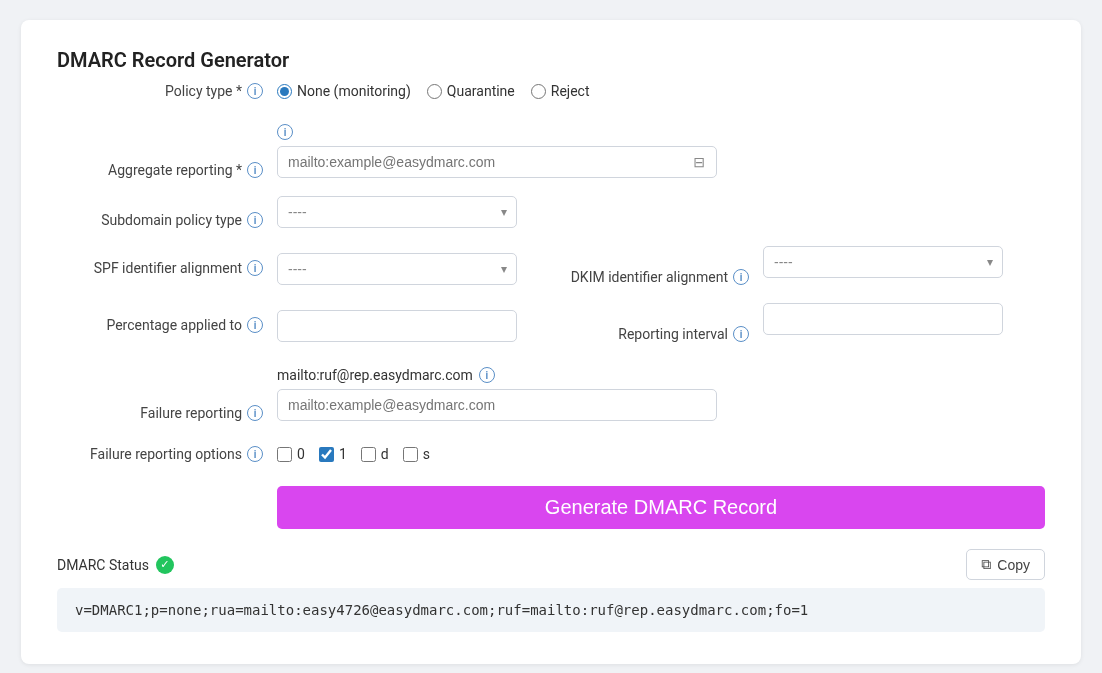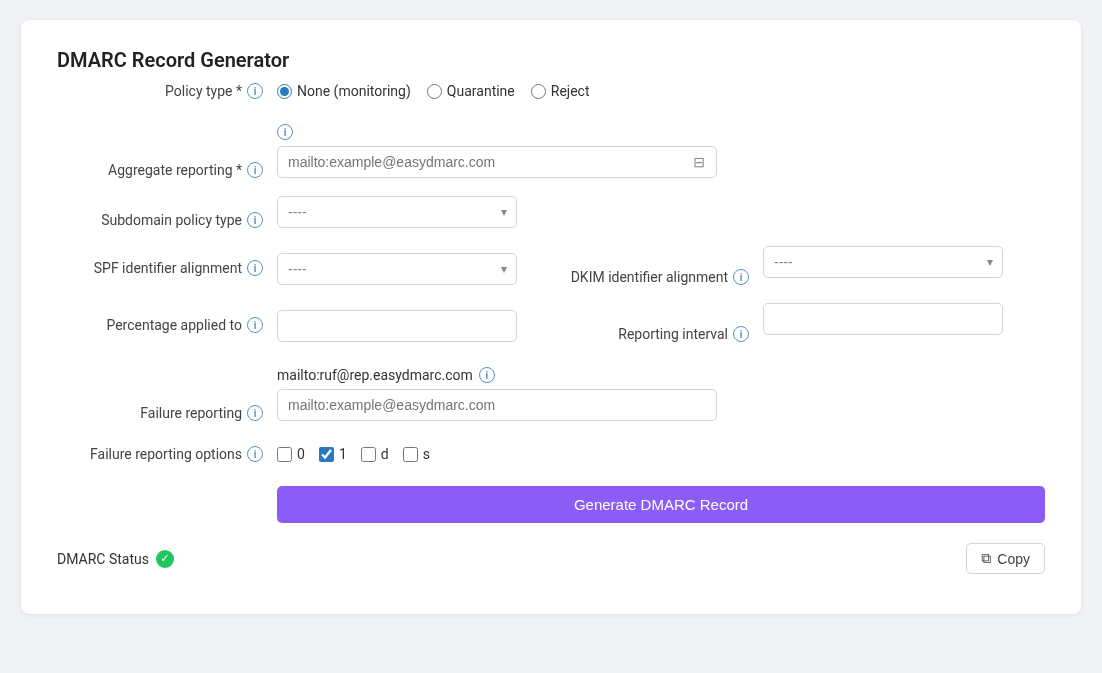--- a/index.html
+++ b/index.html
@@ -196,26 +196,26 @@
       font-size: 14px;
       color: #333;
       cursor: pointer;
     }
     .checkbox-label input[type="checkbox"] {
       accent-color: #2979be;
       width: 15px;
       height: 15px;
     }
     .generate-btn {
-      background: #8b5cf6;
+      background: #d946ef;
       color: #fff;
       border: none;
       border-radius: 5px;
       padding: 10px 22px;
-      font-size: 15px;
+      font-size: 20px;
       font-weight: 500;
       cursor: pointer;
       margin-top: 6px;
     }
     .status-row {
       display: flex;
       align-items: center;
       justify-content: space-between;
       margin-top: 20px;
       margin-bottom: 8px;
@@ -440,13 +440,14 @@
     <div class="status-label">
       <span>DMARC Status</span>
       <span class="status-dot">✓</span>
     </div>
     <button class="copy-btn">
       <span>⧉</span>
       <span>Copy</span>
     </button>
   </div>
 
+  <div class="result-box">v=DMARC1;p=none;rua=mailto:easy4726@easydmarc.com;ruf=mailto:ruf@rep.easydmarc.com;fo=1</div>
 </div>
 
 </body></html>

